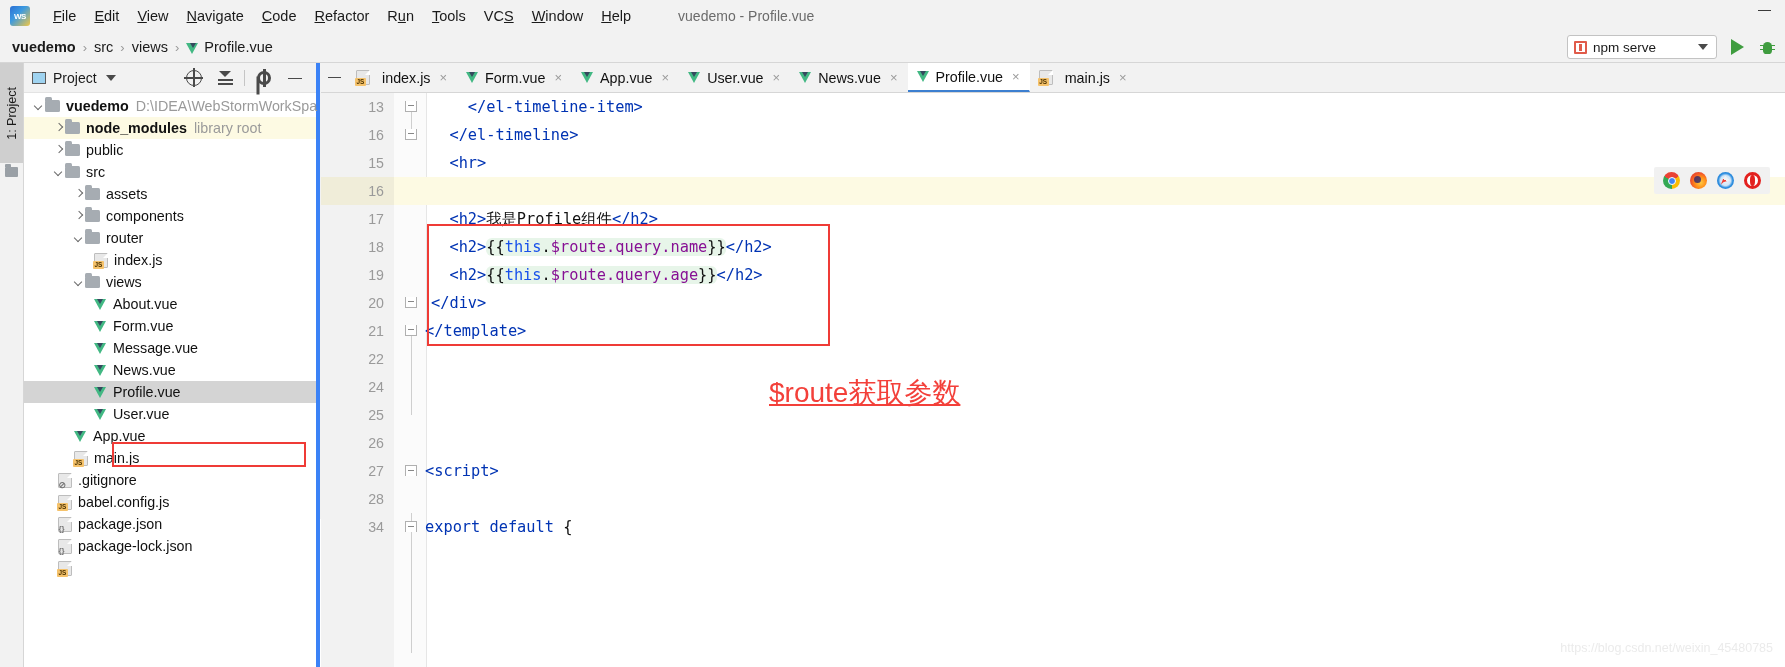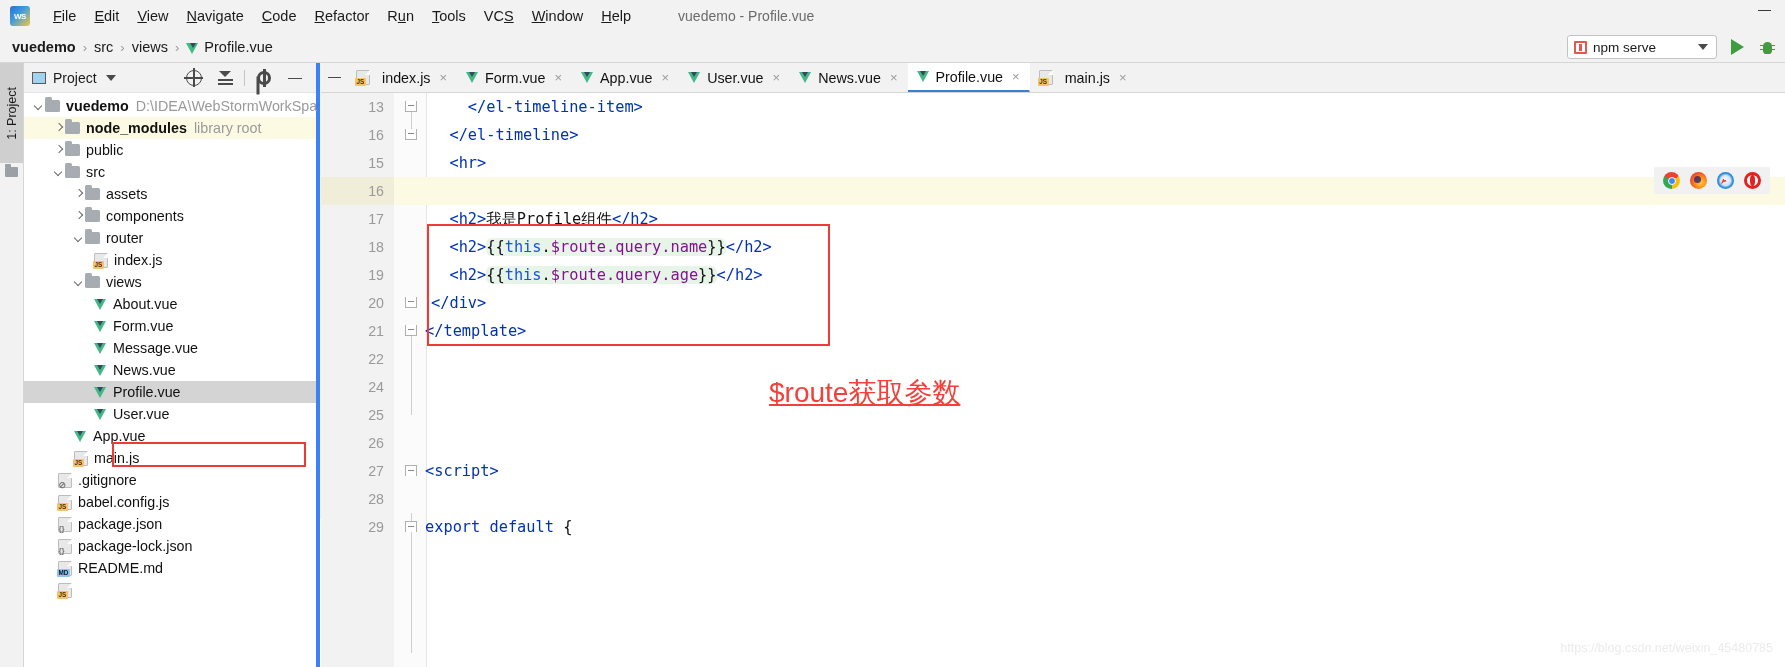--- a/index.html
+++ b/index.html
@@ -588,27 +588,20 @@
       </div>
 
       <div class="tree-row">
         <span class="tree-indent-5"></span>
         <span class="file-ico">
             <span class="badge json">{}</span>
           </span>
         <span class="tree-label">package-lock.json</span>
       </div>
 
-      <div class="tree-row">
-        <span class="tree-indent-5"></span>
-        <span class="file-ico">
-            <span class="badge md">MD</span>
-          </span>
-        <span class="tree-label">README.md</span>
-      </div>
 
       <div class="tree-row">
         <span class="tree-indent-5"></span>
         <span class="file-ico">
             <span class="badge js">JS</span>
           </span>
       </div>
 
     </div>
 
@@ -737,21 +730,21 @@
           <span class="lnum-box">27</span>
           <span class="fold-mark top m"></span>
           <span class="code-text" style="left:104px"><span class="tok-tag">&lt;script&gt;</span></span>
         </div>
 
         <div class="line">
           <span class="lnum-box">28</span>
         </div>
 
         <div class="line">
-          <span class="lnum-box">29</span>
+          <span class="lnum-box">34</span>
           <span class="fold-mark top m"></span>
           <span class="code-text" style="left:104px"><span class="tok-kw">export default</span><span class="tok-text"> {</span></span>
         </div>
 
       </div>
 
       <div class="redbox-code"></div>
       <div class="annotation">$route获取参数</div>
 
       <div class="browsers">

